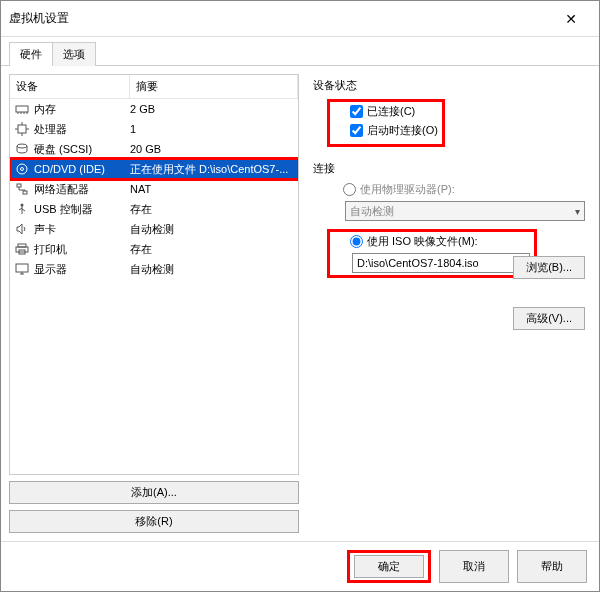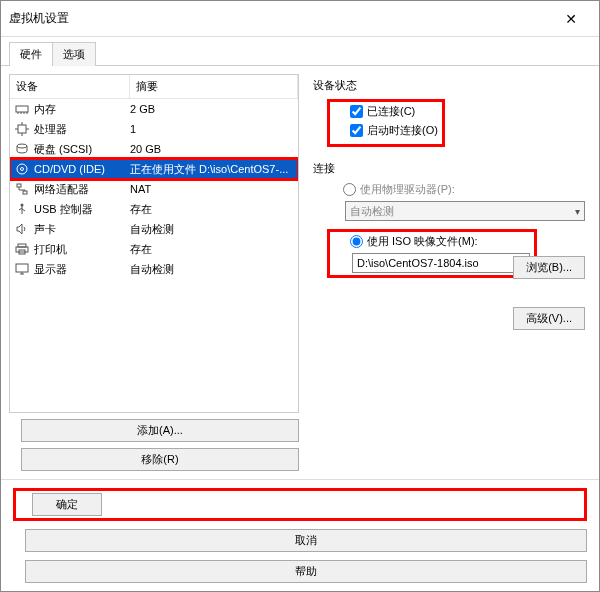--- a/index.html
+++ b/index.html
@@ -20,34 +20,34 @@
 .dl-header .col1 { width: 120px; }
 .dl-header .col2 { flex: 1; }
 .dl-body { flex: 1; overflow: auto; }
 .dl-row { display: flex; align-items: center; padding: 2px 4px; cursor: pointer; }
 .dl-row .icon { width: 16px; height: 16px; margin-right: 4px; display: inline-flex; align-items: center; justify-content: center; }
 .dl-row .col1 { width: 116px; display: flex; align-items: center; }
 .dl-row .col2 { flex: 1; white-space: nowrap; overflow: hidden; text-overflow: ellipsis; }
 .dl-row.selected { background: #0a5bc4; color: #fff; }
 .highlight-red { outline: 3px solid #f00; outline-offset: -1px; }
 .left-buttons { display: flex; justify-content: flex-end; gap: 6px; padding-top: 6px; flex-direction: column; }
-.btn { padding: 3px 12px; border: 1px solid #aaa; background: #f0f0f0; cursor: pointer; min-width: 70px; text-align: center; margin-left: 12px; }
+.btn { padding: 3px 12px; border: 1px solid #aaa; background: #f0f0f0; cursor: pointer; min-width: 70px; text-align: center; }
 .btn:disabled, .btn.disabled { color: #999; }
 .right { flex: 1; padding: 4px 6px; }
 .group { margin-bottom: 14px; }
 .group-title { margin-bottom: 6px; }
 .group-body { padding-left: 14px; }
 .checkbox-row, .radio-row { display: flex; align-items: center; margin-bottom: 4px; margin-left: 16px; }
 .checkbox-row input, .radio-row input { margin-right: 4px; }
 .iso-row { display: flex; align-items: center; gap: 6px; margin-top: 4px; }
 .combo { flex: 1; border: 1px solid #888; background: #fff; padding: 2px 4px; display: flex; align-items: center; justify-content: space-between; height: 20px; }
 .combo.disabled { background: #f4f4f4; color: #888; }
 .chev { font-size: 10px; color: #555; }
 .adv-row { text-align: right; margin-top: 8px; }
-.footer { display: flex; justify-content: flex-end; gap: 8px; padding: 8px 12px; border-top: 1px solid #ddd; flex-direction: column; }
+.footer { display: flex; justify-content: flex-end; gap: 8px; padding: 8px 12px; border-top: 1px solid #ddd; }
 .hl-box { border: 3px solid #f00; padding: 2px 4px; display: inline-block; }
 svg { display: block; }
 </style>
 </head>
 <body>
 
 <div class="window">
 
   <div class="titlebar">
     <span class="title">虚拟机设置</span>

